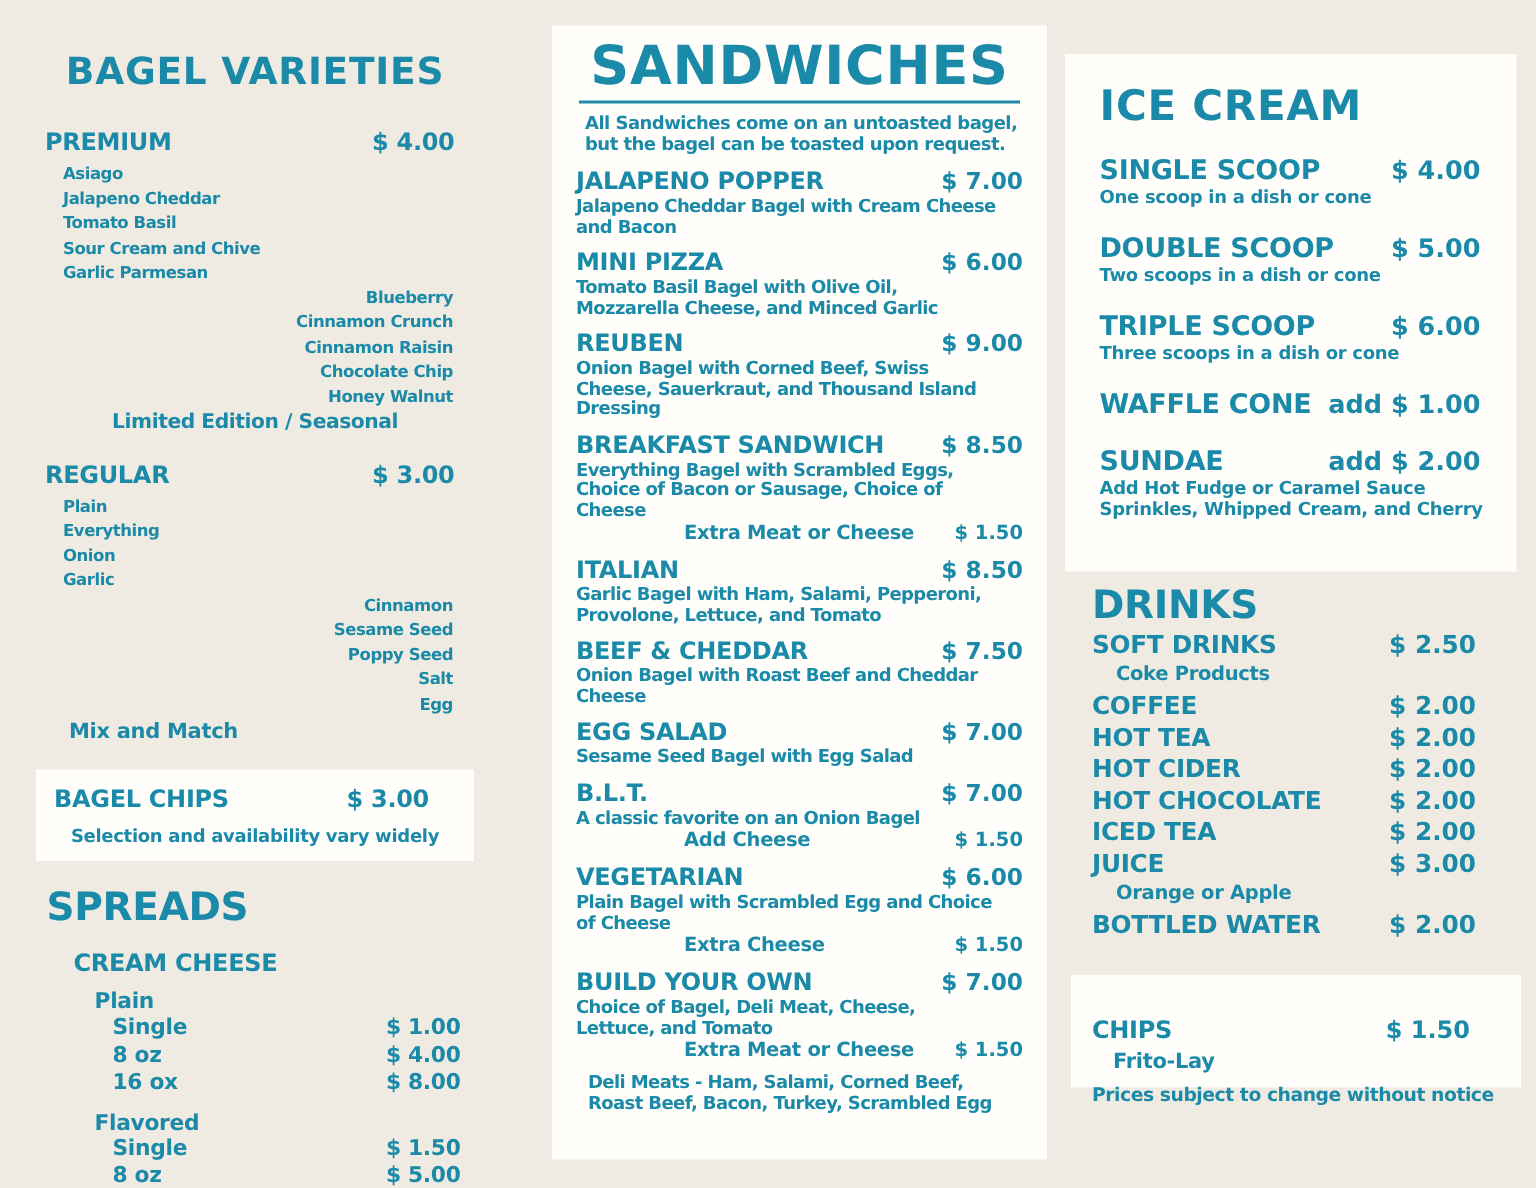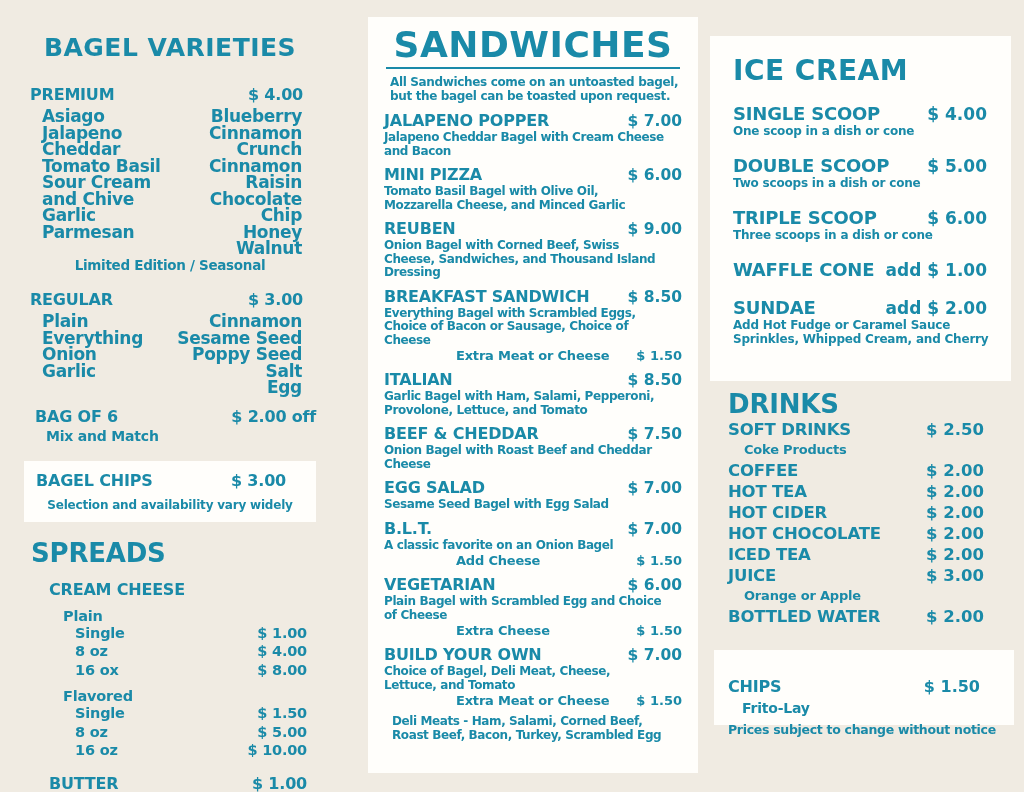--- a/index.html
+++ b/index.html
@@ -13,21 +13,21 @@
     letter-spacing:-0.2px;
     overflow:hidden;
   }
   .card { position:absolute; background:#fffefb; }
 
   
   #left { position:absolute; left:24px; top:0; width:292px; }
   .lv-title { padding-top:33px; text-align:center; font-size:25px; letter-spacing:0.5px; }
   .head-row { display:flex; justify-content:space-between; align-items:baseline; font-size:16px; padding:0 13px 0 6px; margin-top:23px; }
   .head-row.tight { margin-top:17px; }
-  .twocol { display:flex; justify-content:space-between; font-size:17px; letter-spacing:-0.3px; line-height:16.5px; padding:0 14px 0 18px; margin-top:4px; }
+  .twocol { display:flex; font-size:11px; letter-spacing:-0.3px; line-height:16.5px; padding:0 14px 0 18px; margin-top:4px;flex-direction:column; }
   .c2 { text-align:right; }
   .center-note { text-align:center; font-size:13.5px; letter-spacing:-0.3px; line-height:16.5px; }
   .bag-row { display:flex; justify-content:space-between; align-items:baseline; font-size:16px; padding:0 0 0 11px; margin-top:11px; }
   .sub-note { font-size:14px; padding-left:22px; margin-top:2px; }
   #bagel-chips-box { background:#fffefb; margin-top:17px; padding:10px 0 10px; }
   .bc-row { display:flex; justify-content:space-between; font-size:16px; padding:0 30px 0 12px; }
   .bc-note { text-align:center; font-size:12px; white-space:nowrap; margin-top:8px; letter-spacing:-0.2px; }
   .spreads-title { font-size:26px; padding-left:7px; margin-top:16px; }
   .cc-head { font-size:16px; padding-left:25px; margin-top:12px; }
   .size-head { font-size:14.5px; padding-left:39px; margin-top:9px; }
@@ -112,24 +112,20 @@
     </div>
     <div class="c2">
       <div>Cinnamon</div>
       <div>Sesame Seed</div>
       <div>Poppy Seed</div>
       <div>Salt</div>
       <div>Egg</div>
     </div>
   </div>
 
-  <div class="bag-row">
-    <span>BAG OF 6</span>
-    <span class="price">$ 2.00 off</span>
-  </div>
   <div class="sub-note">Mix and Match</div>
 
   <div id="bagel-chips-box">
     <div class="bc-row">
       <span>BAGEL CHIPS</span>
       <span class="price">$ 3.00</span>
     </div>
     <div class="bc-note">Selection and availability vary widely</div>
   </div>
 
@@ -193,21 +189,21 @@
       <span class="s-price">$ 6.00</span>
     </div>
     <div class="s-desc">Tomato Basil Bagel with Olive Oil, Mozzarella Cheese, and Minced Garlic</div>
   </div>
 
   <div class="s-item">
     <div class="s-row">
       <span class="s-name">REUBEN</span>
       <span class="s-price">$ 9.00</span>
     </div>
-    <div class="s-desc">Onion Bagel with Corned Beef, Swiss Cheese, Sandwiches, and Thousand Island Dressing</div>
+    <div class="s-desc">Onion Bagel with Corned Beef, Swiss Cheese, Sauerkraut, and Thousand Island Dressing</div>
   </div>
 
   <div class="s-item">
     <div class="s-row">
       <span class="s-name">BREAKFAST SANDWICH</span>
       <span class="s-price">$ 8.50</span>
     </div>
     <div class="s-desc">Everything Bagel with Scrambled Eggs, Choice of Bacon or Sausage, Choice of Cheese</div>
     <div class="s-extra">
       <span>Extra Meat or Cheese</span>

